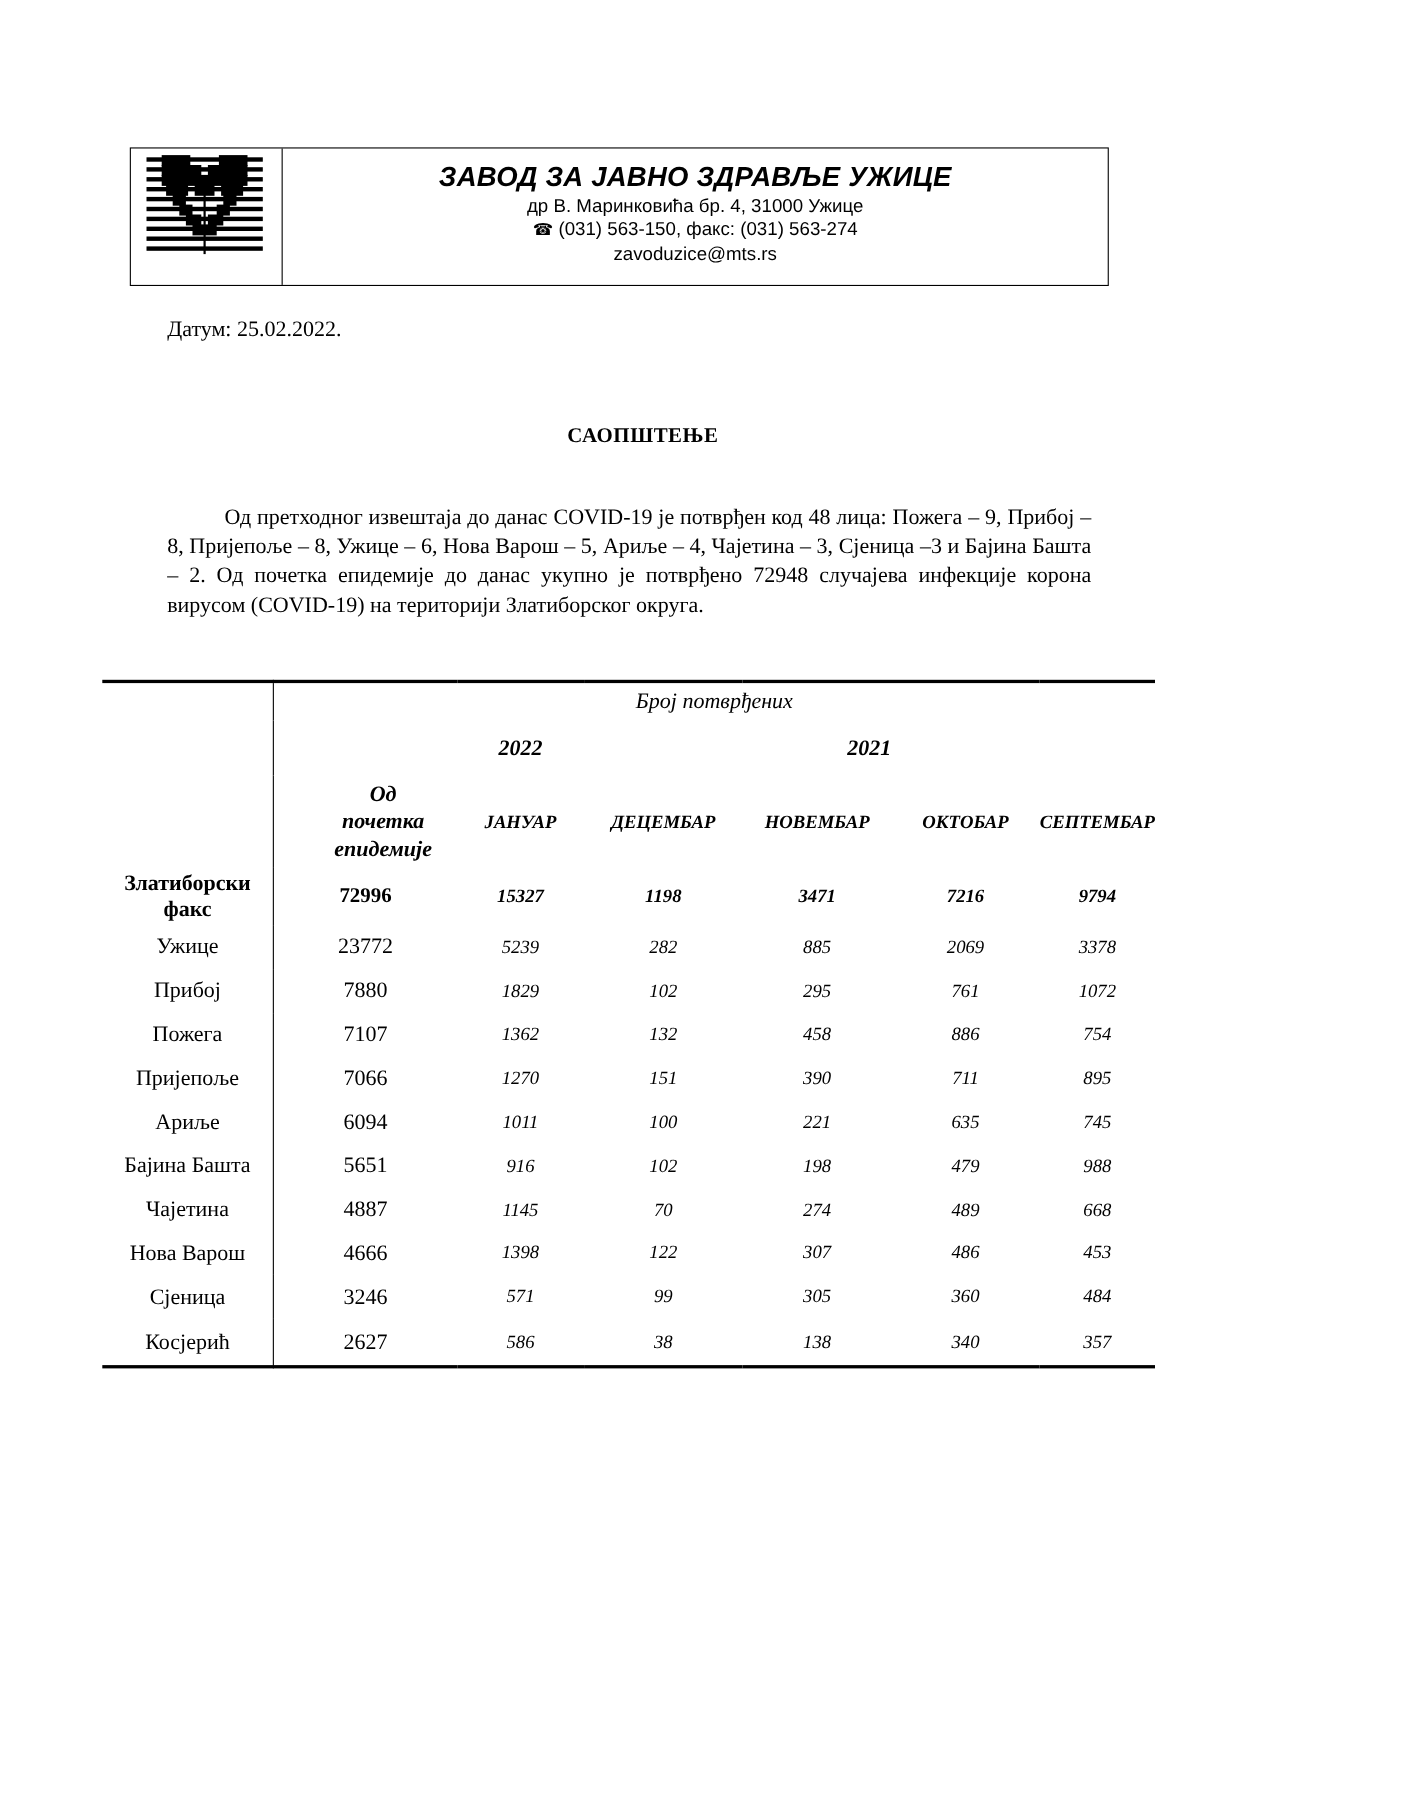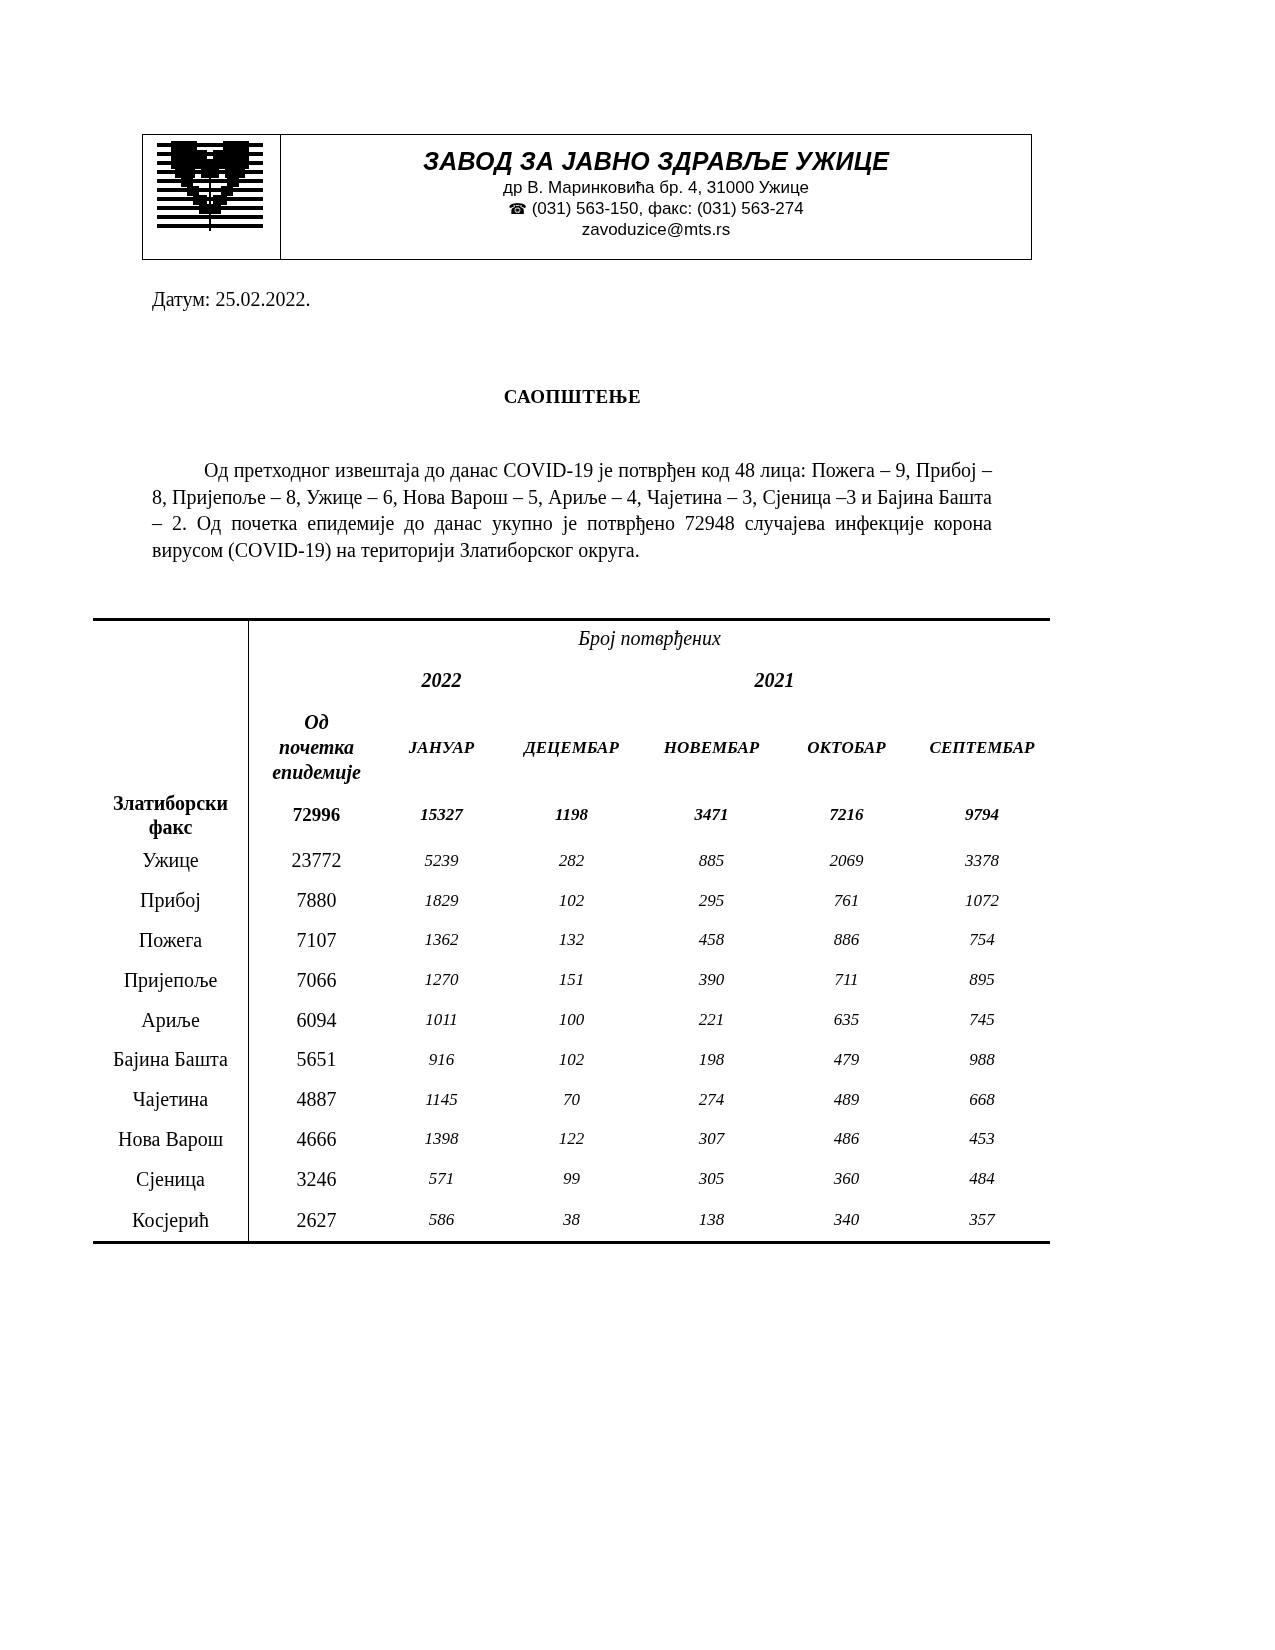--- a/index.html
+++ b/index.html
@@ -1,42 +1,42 @@
 <!DOCTYPE html>
 <html><head>
 <meta charset="utf-8">
 <style>
   html, body { margin: 0; padding: 0; background: #ffffff; }
   body { width: 1275px; height: 1650px; position: relative; overflow: hidden; color: #000; }
   .page { position: absolute; left: 0; top: 0; width: 1275px; height: 1650px; }
 
   
   .letterhead {
-    position: absolute; left: 142px; top: 134px; width: 890px; height: 126px;
+    position: absolute; left: 118px; top: 134px; width: 890px; height: 126px;
     border: 1px solid #000; box-sizing: border-box; display: flex;
   }
   .logo-cell {
     width: 138px; border-right: 1px solid #000; box-sizing: border-box;
     position: relative;
   }
   .logo-cell svg { position: absolute; left: 14px; top: 6px; }
   .info-cell {
     flex: 1; text-align: center; font-family: "Liberation Sans", sans-serif;
     padding-top: 10px;
   }
   .inst-name { font-size: 25px; font-weight: bold; font-style: italic; line-height: 32px; letter-spacing: 0.2px; }
   .inst-line { font-size: 17px; line-height: 21px; }
   .phone-icon { font-size: 15px; }
 
   
   .date { position: absolute; left: 152px; top: 288px; font-family: "Liberation Serif", serif; font-size: 20px; }
 
   
   .title { position: absolute; left: 0; width: 1145px; top: 386px; text-align: center;
-    font-family: "Liberation Serif", serif; font-size: 19px; font-weight: bold; letter-spacing: 0.5px; }
+    font-family: "Liberation Serif", serif; font-size: 19px; font-weight: bold; letter-spacing: 0.5px; padding-left: 12px; }
 
   
   .para {
     position: absolute; left: 152px; top: 457px; width: 840px;
     font-family: "Liberation Serif", serif; font-size: 20px; line-height: 26.5px;
     text-align: justify; text-indent: 52px;
   }
 
   
   .data-table {
@@ -118,21 +118,21 @@
       <tr>
         <td class="col-name" rowspan="3"></td>
         <td class="hdr-title" colspan="6">Број потврђених</td>
       </tr>
       <tr>
         <td class="hdr-year"></td>
         <td class="hdr-year">2022</td>
         <td class="hdr-year" colspan="4">2021</td>
       </tr>
       <tr>
-        <td class="hdr-month hdr-since" style="width:135px;">
+        <td class="hdr-month hdr-since" style="width:135px;padding-left:32px;">
           <div>Од</div>
           <div>почетка</div>
           <div>епидемије</div>
         </td>
         <td class="hdr-month" style="width:115px;">ЈАНУАР</td>
         <td class="hdr-month" style="width:145px;">ДЕЦЕМБАР</td>
         <td class="hdr-month" style="width:135px;">НОВЕМБАР</td>
         <td class="hdr-month" style="width:135px;">ОКТОБАР</td>
         <td class="hdr-month">СЕПТЕМБАР</td>
       </tr>

